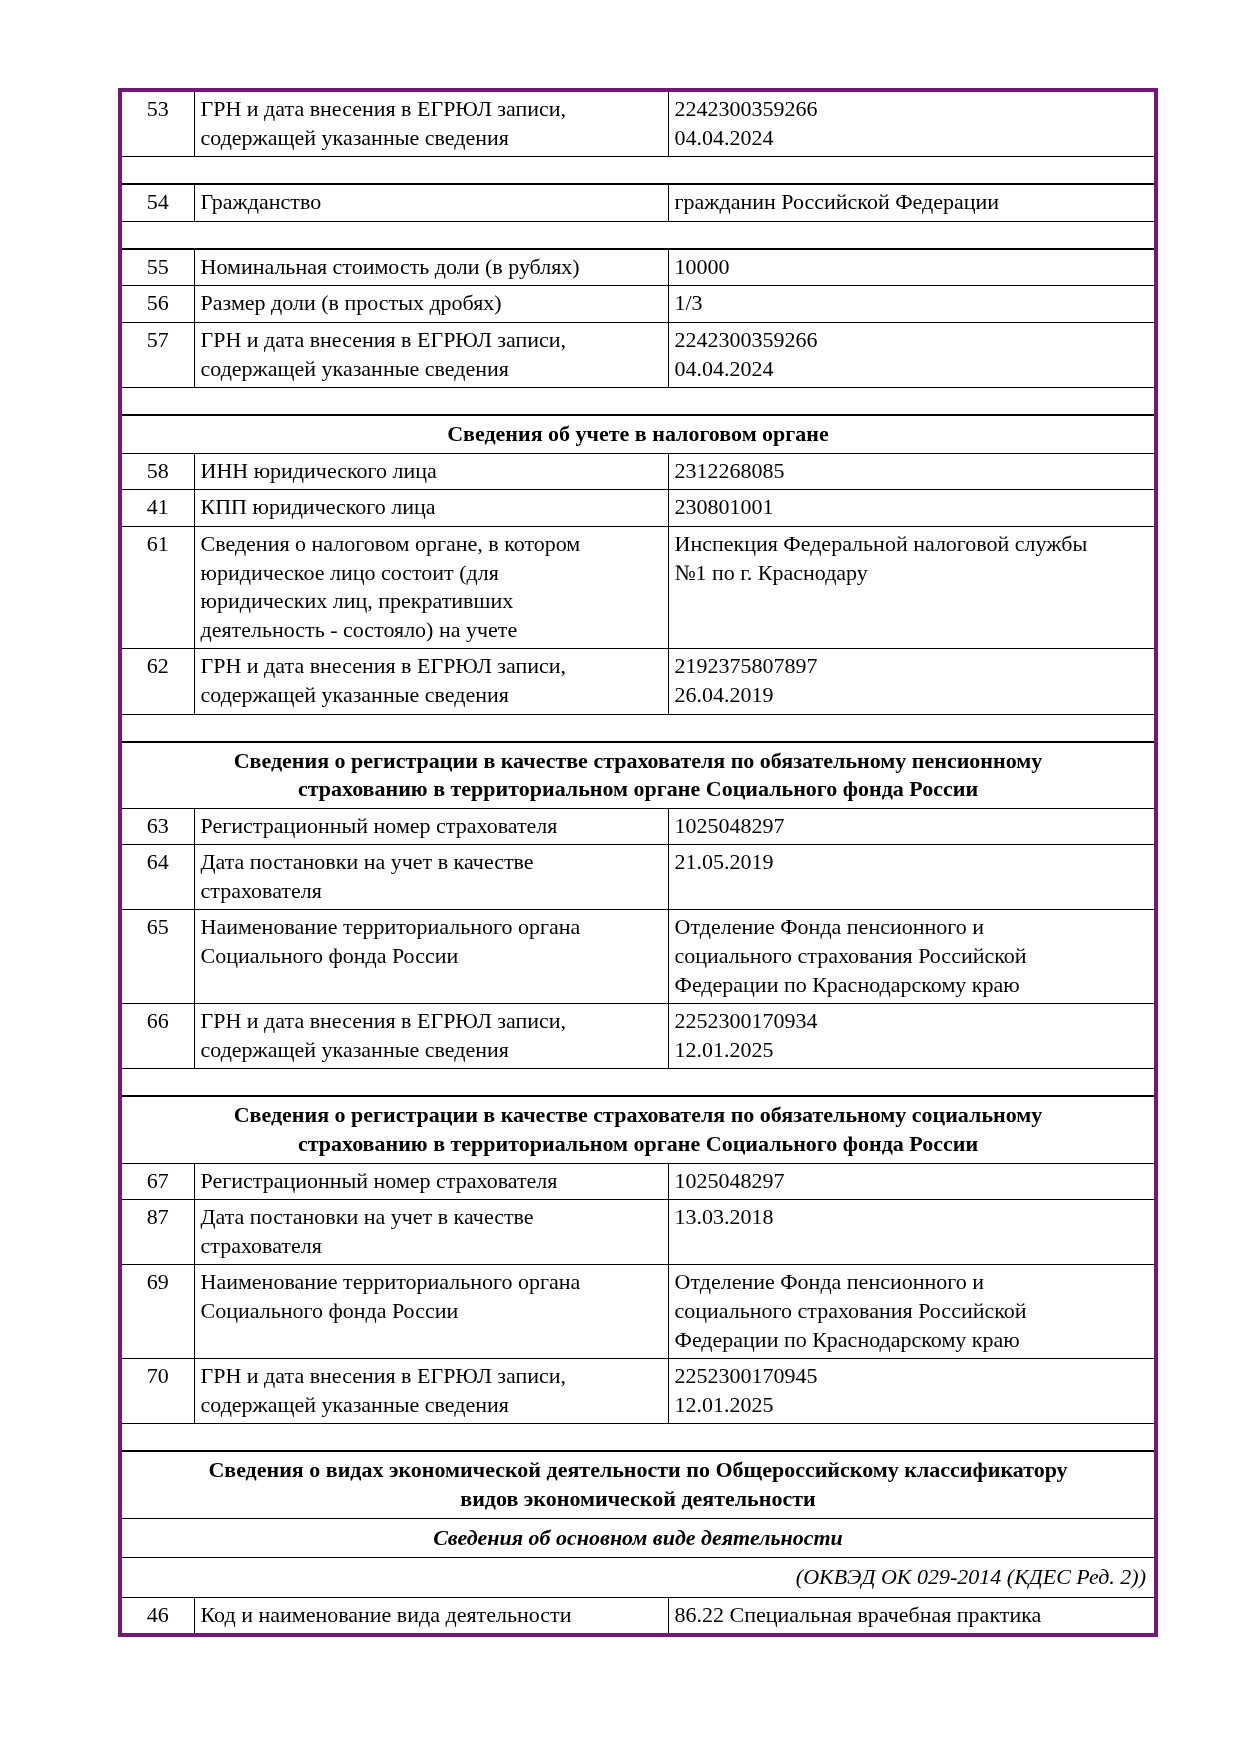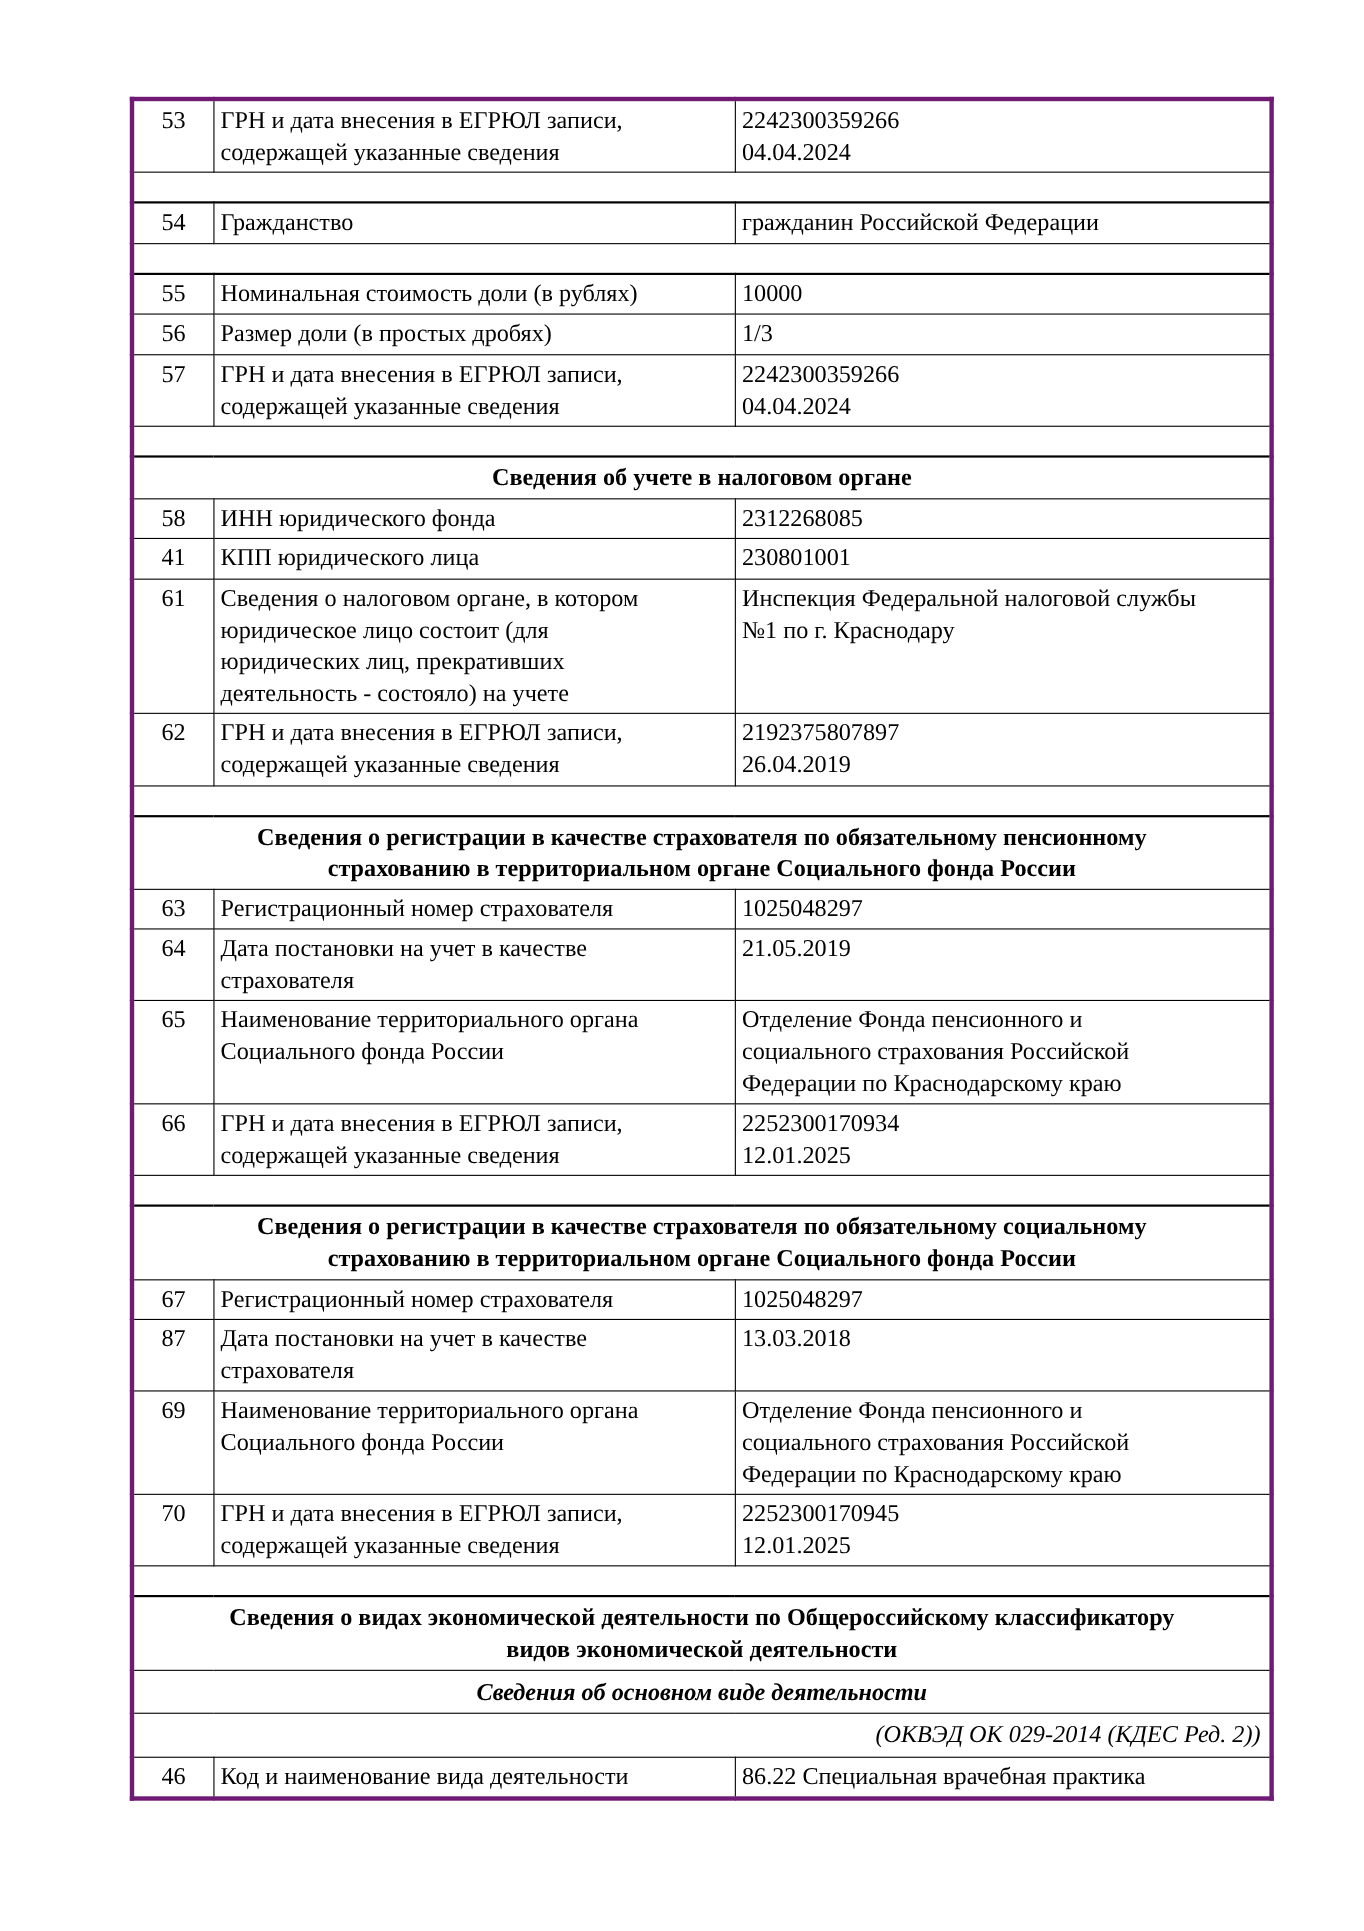--- a/index.html
+++ b/index.html
@@ -138,21 +138,21 @@
 04.04.2024</td>
       </tr>
       <tr class="spacer-row">
         <td colspan="3"></td>
       </tr>
       <tr class="section-row">
         <td colspan="3">Сведения об учете в налоговом органе</td>
       </tr>
       <tr class="data-row">
         <td class="num-cell">58</td>
-        <td class="label-cell">ИНН юридического фонда</td>
+        <td class="label-cell">ИНН юридического лица</td>
         <td class="value-cell">2312268085</td>
       </tr>
       <tr class="data-row">
         <td class="num-cell">41</td>
         <td class="label-cell">КПП юридического лица</td>
         <td class="value-cell">230801001</td>
       </tr>
       <tr class="data-row">
         <td class="num-cell">61</td>
         <td class="label-cell">Сведения о налоговом органе, в котором

